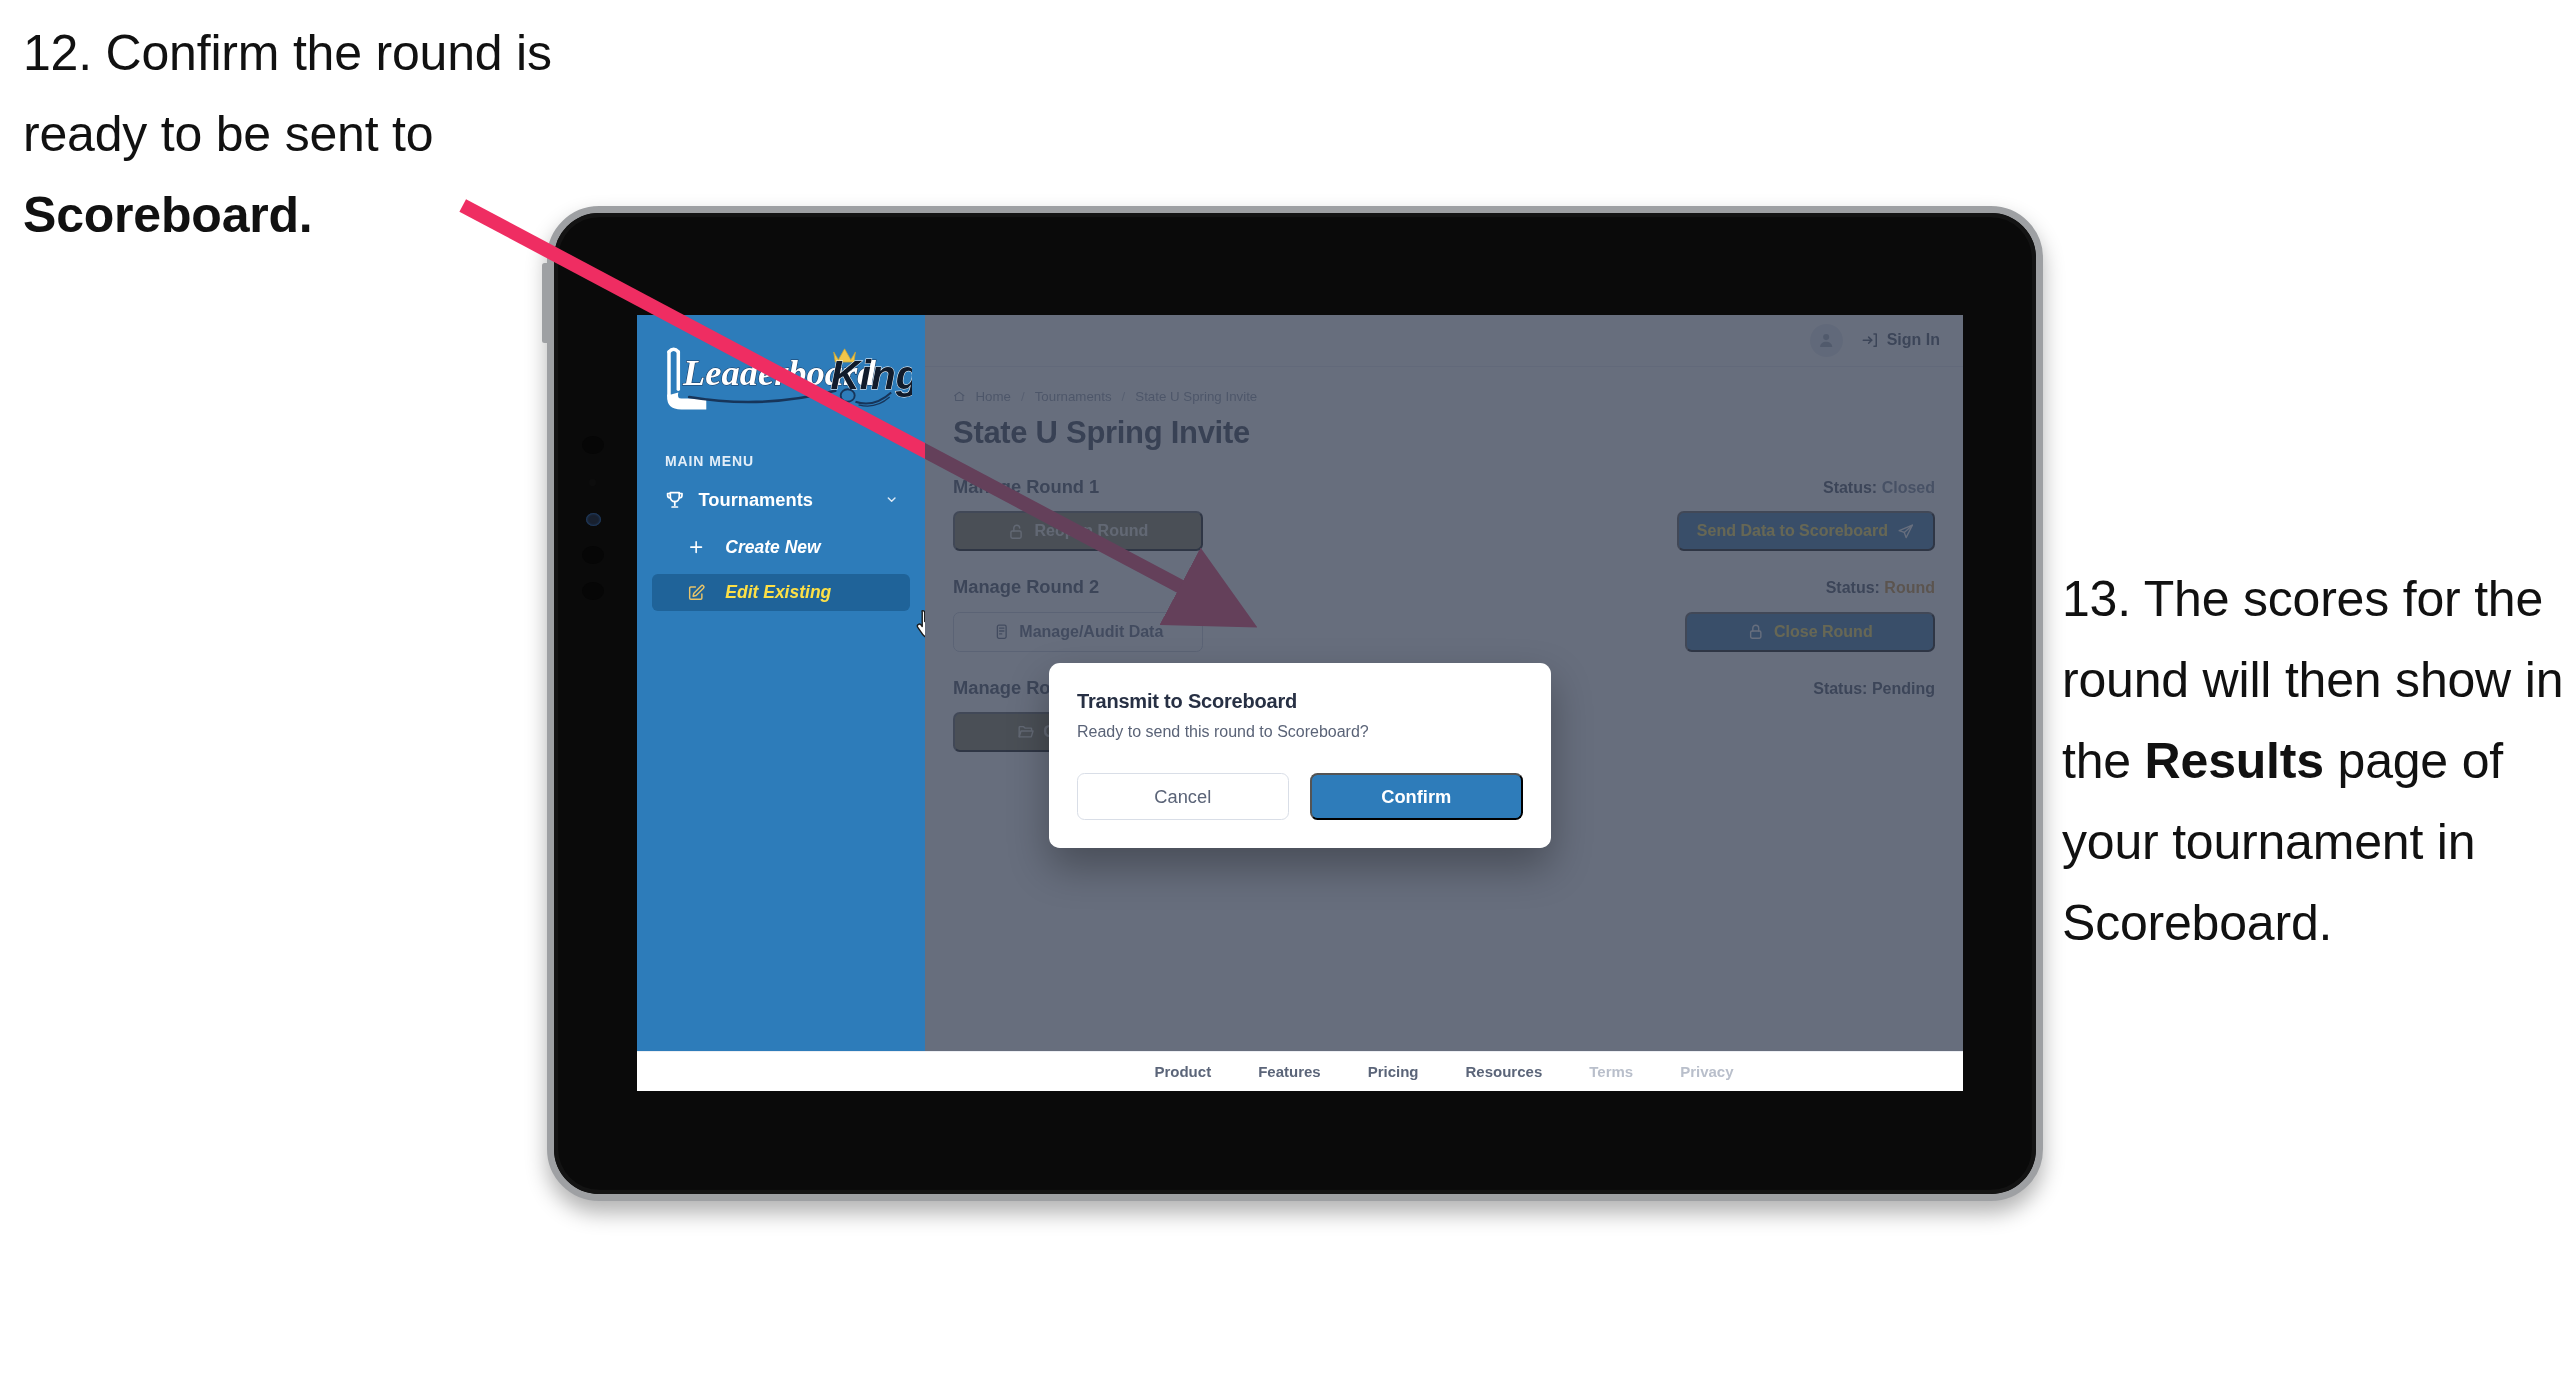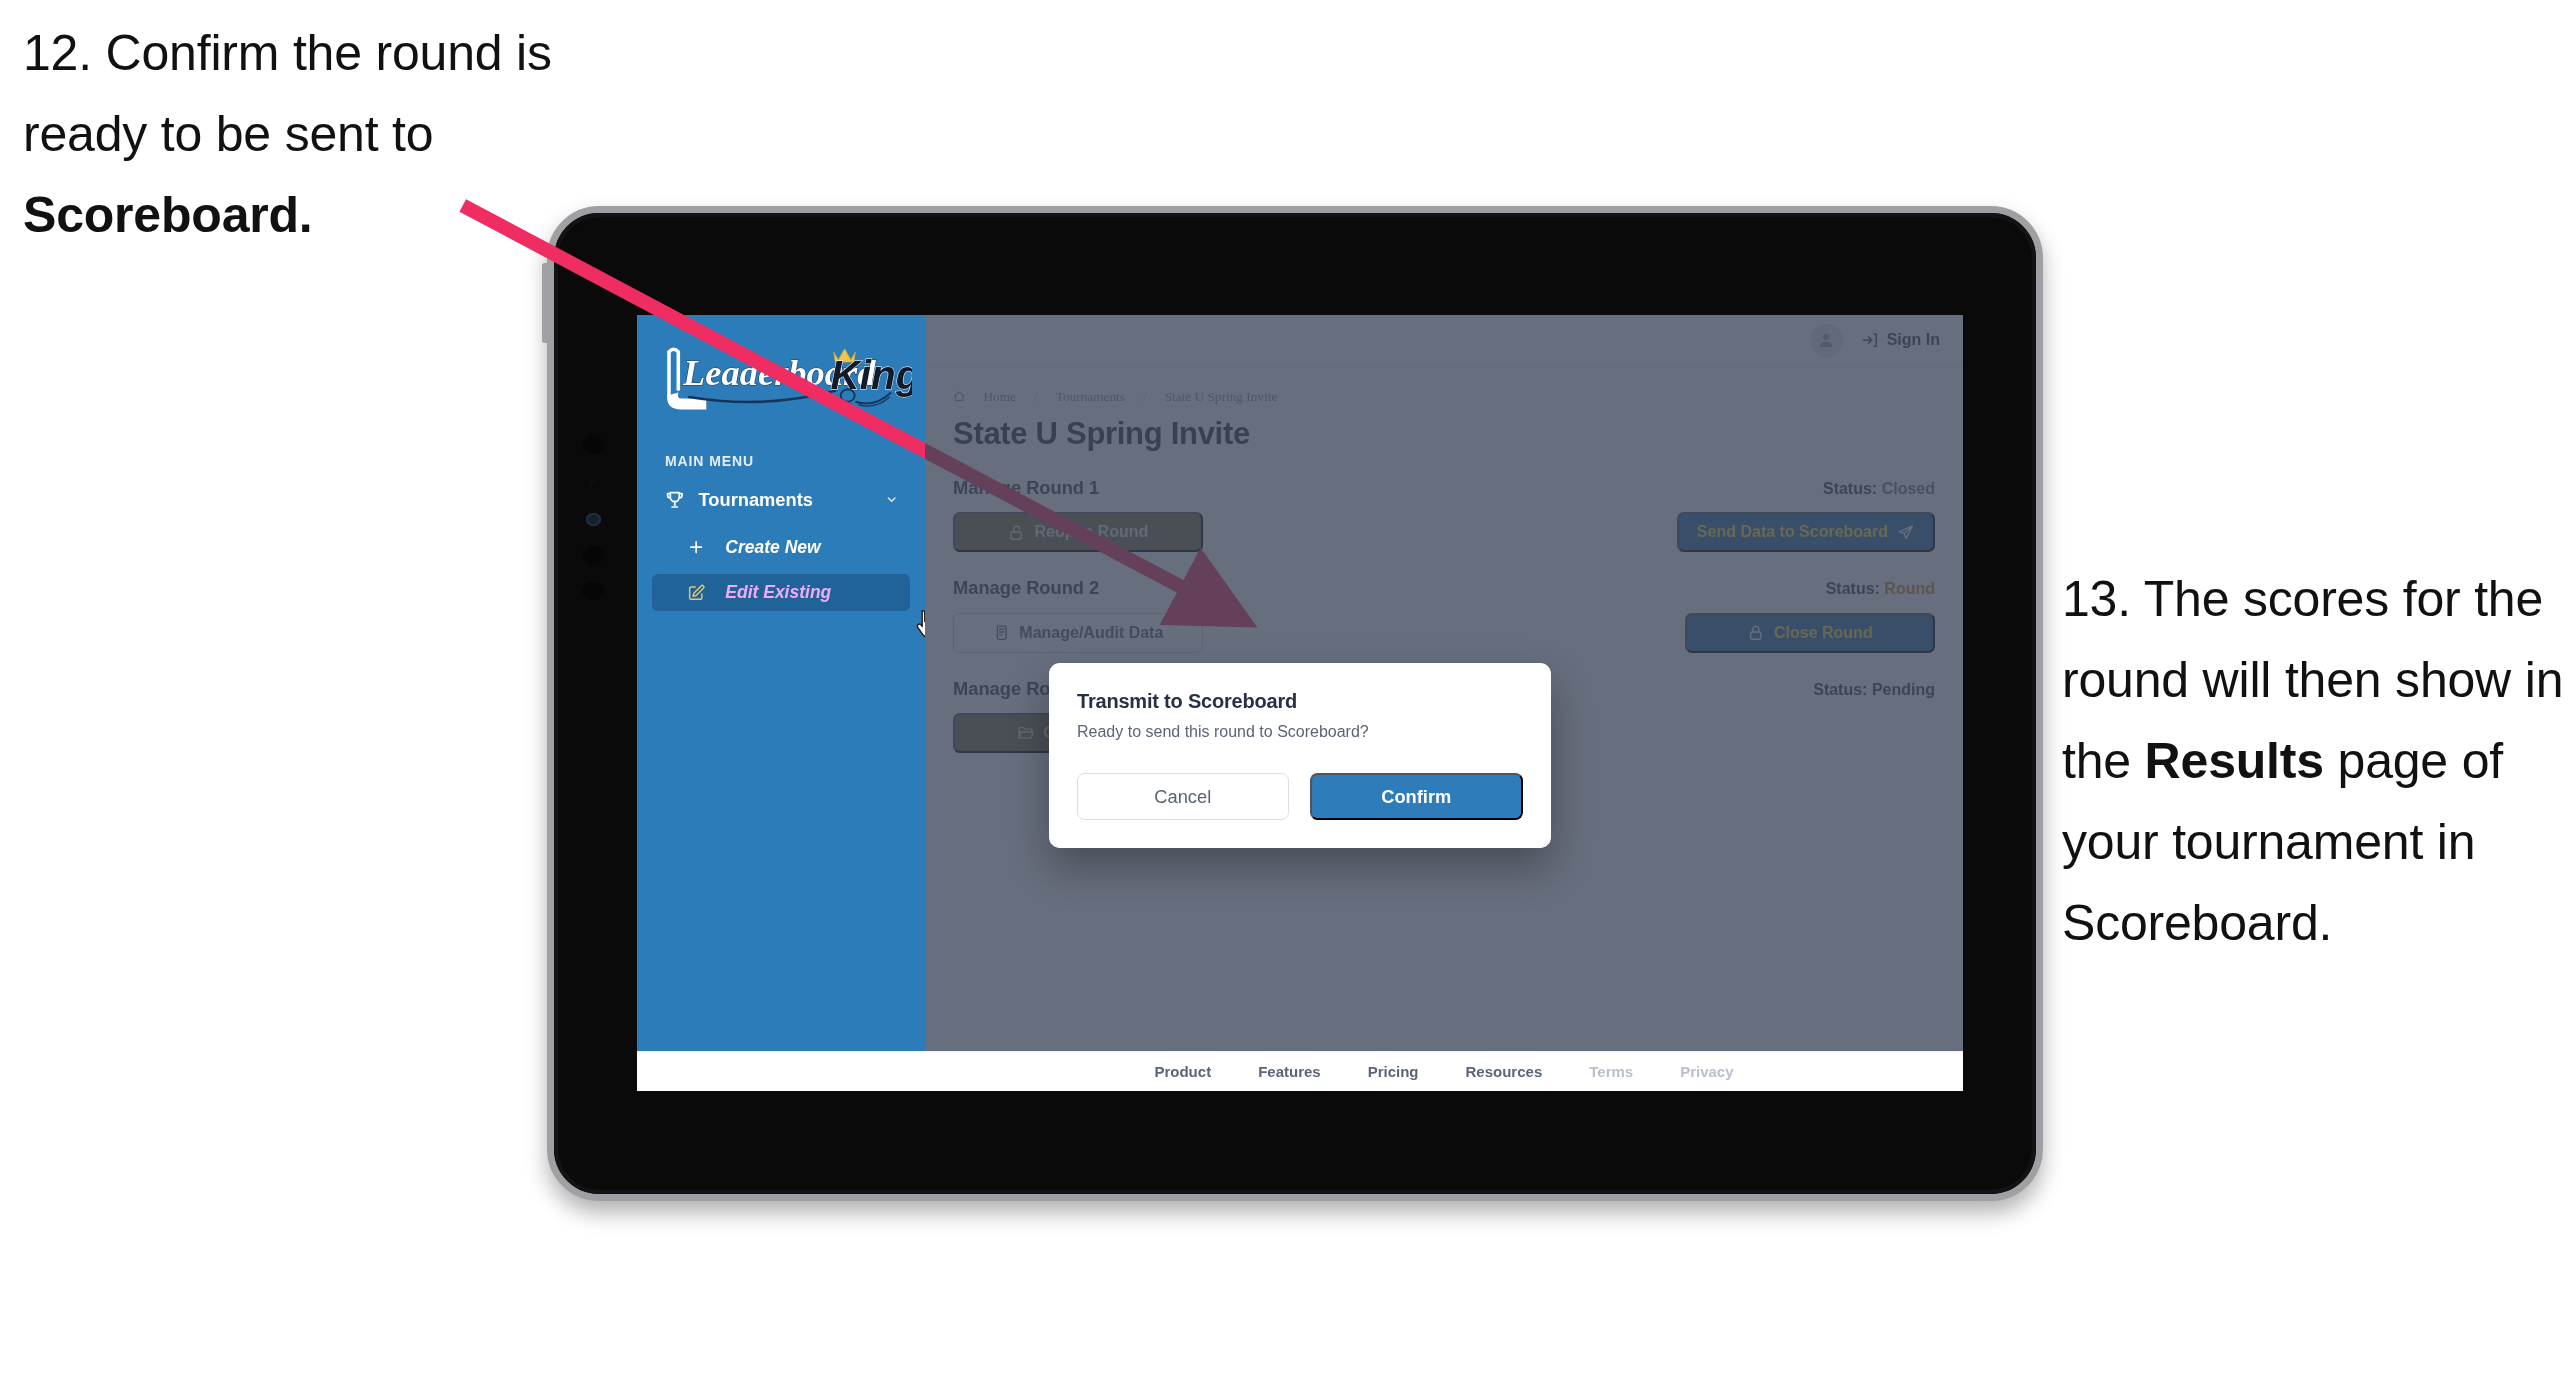--- a/index.html
+++ b/index.html
@@ -147,21 +147,21 @@
     padding-left: 35px;
     border-radius: 5.8px;
     font-size: 17.5px;
     font-weight: 700;
     color: #ffffff;
     font-style: italic;
   }
   .nav-sub .sub-icon { width: 18.3px; height: 18.3px; flex: 0 0 18.3px; display:block; }
   #nav-edit-existing {
     background: #1f6399;
-    color: #f0abfc;
+    color: #fde047;
     margin-top: 8.3px;
   }
   #nav-edit-existing .sub-icon { stroke: #e8c46a; }
 
   
   #cursor-hand {
     position: absolute;
     left: 276px;
     top: 293px;
     width: 28px;
@@ -196,22 +196,22 @@
   #avatar svg { width: 18.3px; height: 18.3px; }
   #signin {
     display: flex; align-items: center; gap: 7.5px;
     color: #3c4659; font-size: 16px; font-weight: 700;
   }
   #signin svg { width: 18.3px; height: 18.3px; }
 
   #page-body { padding: 21.6px 28px 0 28px; }
 
   #breadcrumb {
-    display: flex; align-items: center; gap: 18px;
-    color: #8b93a5; font-size: 13.3px; font-family: Liberation Serif, serif;
+    display: flex; align-items: center; gap: 10px;
+    color: #8b93a5; font-size: 13.3px;
   }
   #breadcrumb .home-icon { width: 12.5px; height: 12.5px; }
   #breadcrumb .sep { color: #b6bcc9; }
   #breadcrumb .crumb-current { color: #8b93a5; }
 
   #page-title {
     margin-top: 11.6px;
     color: #2b3347;
     font-size: 31px;
     font-weight: 700;

